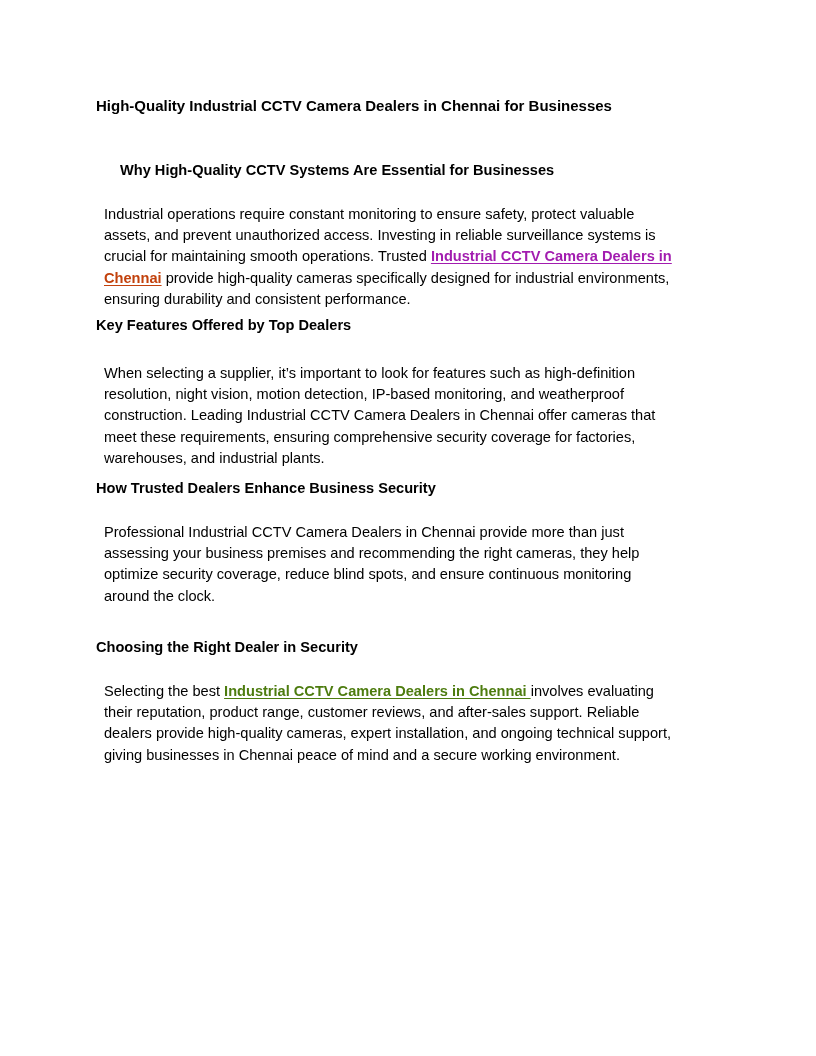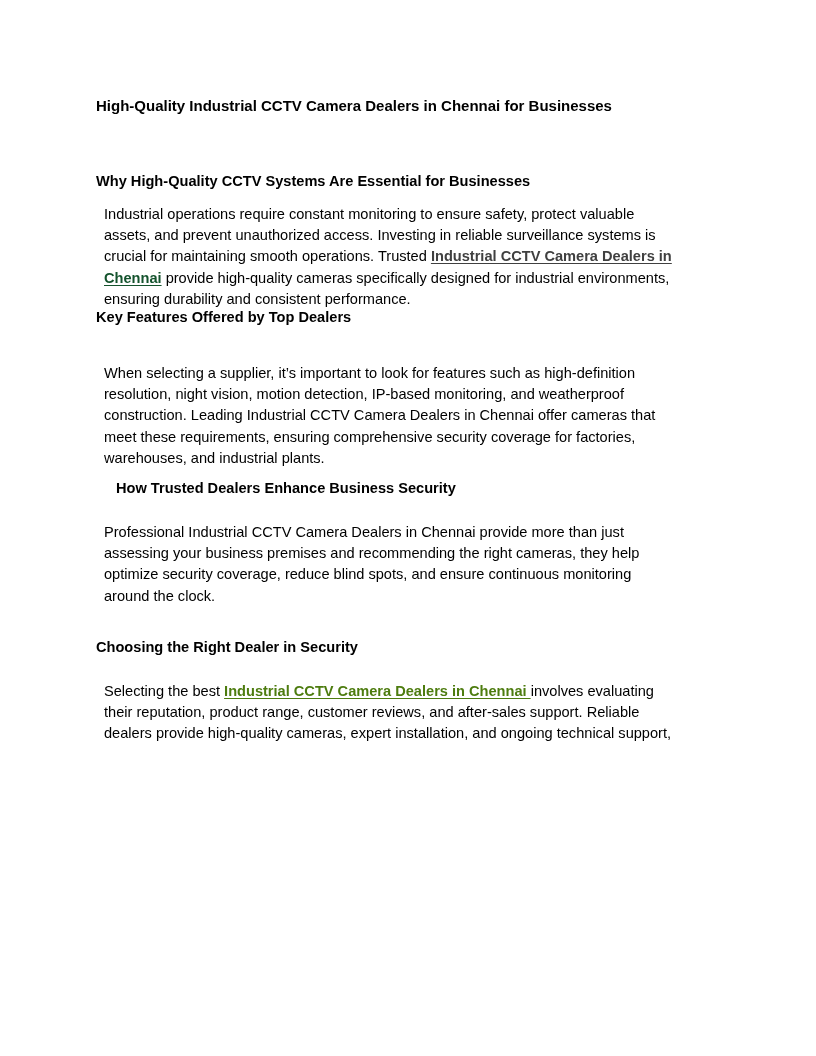--- a/index.html
+++ b/index.html
@@ -59,46 +59,47 @@
       text-underline-offset: 2px;
     }
   </style>
 </head>
 <body>
 
 <div class="page">
 
   <h1 class="doc-title">High-Quality Industrial CCTV Camera Dealers in Chennai for Businesses</h1>
 
-  <h2 class="section-heading" style="top:172px;">Why High-Quality CCTV Systems Are Essential for Businesses</h2>
+  <h2 class="section-heading" style="top:161px;margin-left:24px;">Why High-Quality CCTV Systems Are Essential for Businesses</h2>
   <div class="para" style="top:196px;">
     <span class="line">Industrial operations require constant monitoring to ensure safety, protect valuable</span>
     <span class="line">assets, and prevent unauthorized access. Investing in reliable surveillance systems is</span>
-    <span class="line"><span>crucial for maintaining smooth operations. Trusted </span><a class="doc-link" href="#" style="color: #404040;">Industrial CCTV Camera Dealers in</a></span>
-    <span class="line"><a class="doc-link" href="#" style="color: #14532d;">Chennai</a><span> provide high-quality cameras specifically designed for industrial environments,</span></span>
+    <span class="line"><span>crucial for maintaining smooth operations. Trusted </span><a class="doc-link" href="#" style="color: #a21caf;">Industrial CCTV Camera Dealers in</a></span>
+    <span class="line"><a class="doc-link" href="#" style="color: #c2410c;">Chennai</a><span> provide high-quality cameras specifically designed for industrial environments,</span></span>
     <span class="line">ensuring durability and consistent performance.</span>
   </div>
 
-  <h2 class="section-heading" style="top:308px;">Key Features Offered by Top Dealers</h2>
+  <h2 class="section-heading" style="top:316px;">Key Features Offered by Top Dealers</h2>
   <div class="para" style="top:355px;">
     <span class="line">When selecting a supplier, it’s important to look for features such as high-definition</span>
     <span class="line">resolution, night vision, motion detection, IP-based monitoring, and weatherproof</span>
     <span class="line">construction. Leading Industrial CCTV Camera Dealers in Chennai offer cameras that</span>
     <span class="line">meet these requirements, ensuring comprehensive security coverage for factories,</span>
     <span class="line">warehouses, and industrial plants.</span>
   </div>
 
-  <h2 class="section-heading" style="top:479px;margin-left:20px;">How Trusted Dealers Enhance Business Security</h2>
+  <h2 class="section-heading" style="top:479px;">How Trusted Dealers Enhance Business Security</h2>
   <div class="para" style="top:514px;">
     <span class="line">Professional Industrial CCTV Camera Dealers in Chennai provide more than just</span>
     <span class="line">assessing your business premises and recommending the right cameras, they help</span>
     <span class="line">optimize security coverage, reduce blind spots, and ensure continuous monitoring</span>
     <span class="line">around the clock.</span>
   </div>
 
   <h2 class="section-heading" style="top:638px;">Choosing the Right Dealer in Security</h2>
   <div class="para" style="top:673px;">
     <span class="line"><span>Selecting the best </span><a class="doc-link" href="#" style="color: #4d7c0f;">Industrial CCTV Camera Dealers in Chennai </a><span>involves evaluating</span></span>
     <span class="line">their reputation, product range, customer reviews, and after-sales support. Reliable</span>
     <span class="line">dealers provide high-quality cameras, expert installation, and ongoing technical support,</span>
+    <span class="line">giving businesses in Chennai peace of mind and a secure working environment.</span>
   </div>
 
 </div>
 
 </body></html>

